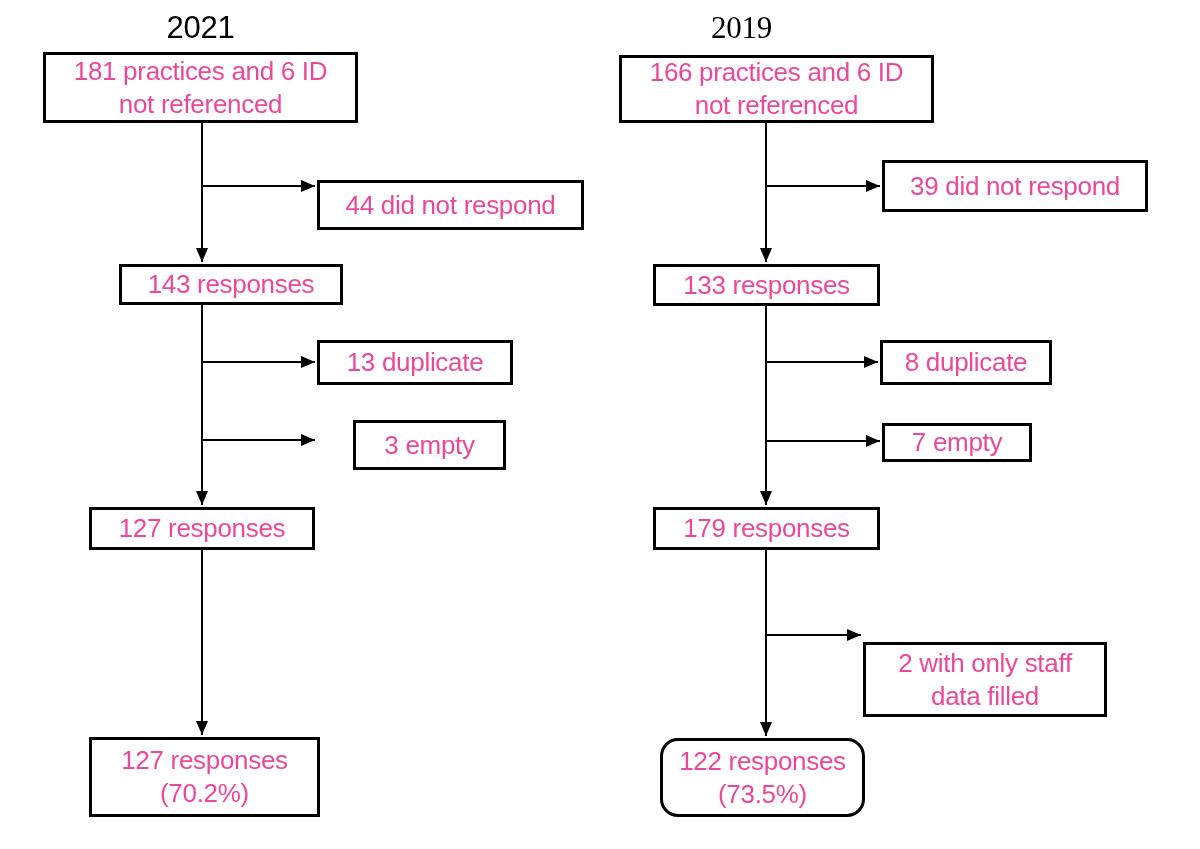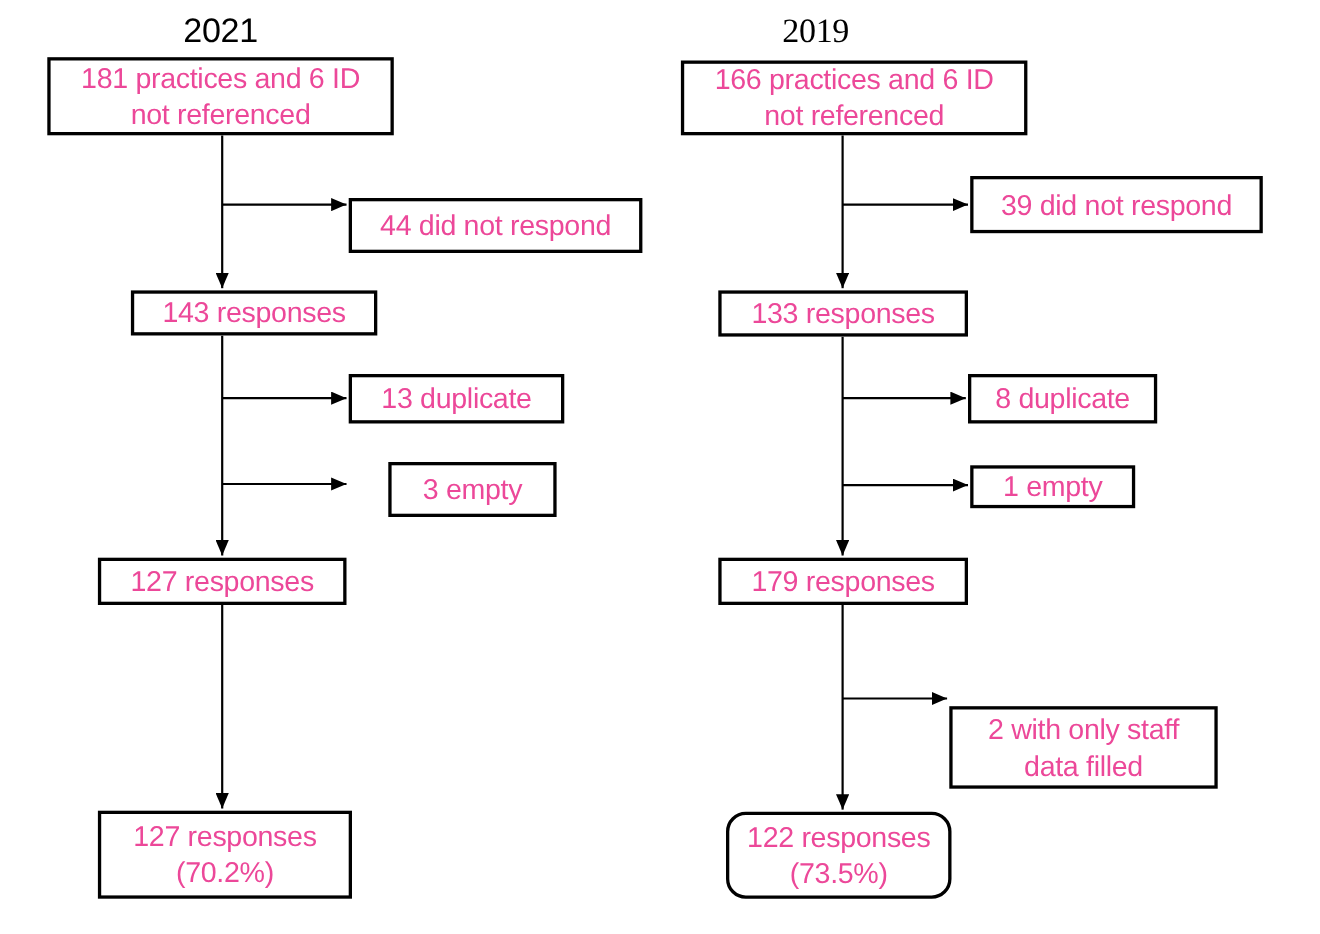--- a/index.html
+++ b/index.html
@@ -129,21 +129,21 @@
 
   <div class="node" style="left:653px; top:264px; width:227px; height:42px;">
     <div class="line">133 responses</div>
   </div>
 
   <div class="node" style="left:880px; top:340px; width:172px; height:45px;">
     <div class="line">8 duplicate</div>
   </div>
 
   <div class="node" style="left:882px; top:423px; width:150px; height:39px;">
-    <div class="line">1 empty</div>
+    <div class="line">7 empty</div>
   </div>
 
   <div class="node" style="left:653px; top:507px; width:227px; height:43px;">
     <div class="line">179 responses</div>
   </div>
 
   <div class="node" style="left:863px; top:598px; width:244px; height:75px;margin-top:44px;">
     <div class="line">2 with only staff</div>
     <div class="line">data filled</div>
   </div>

